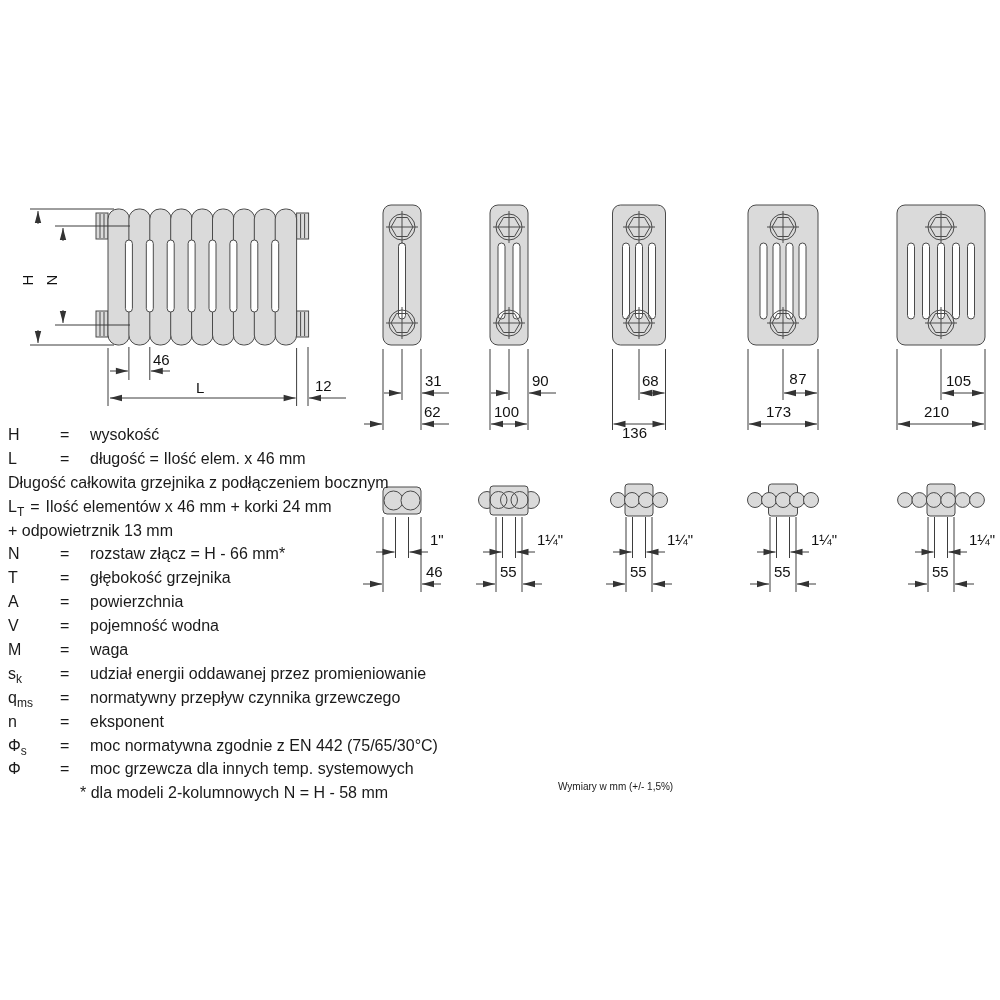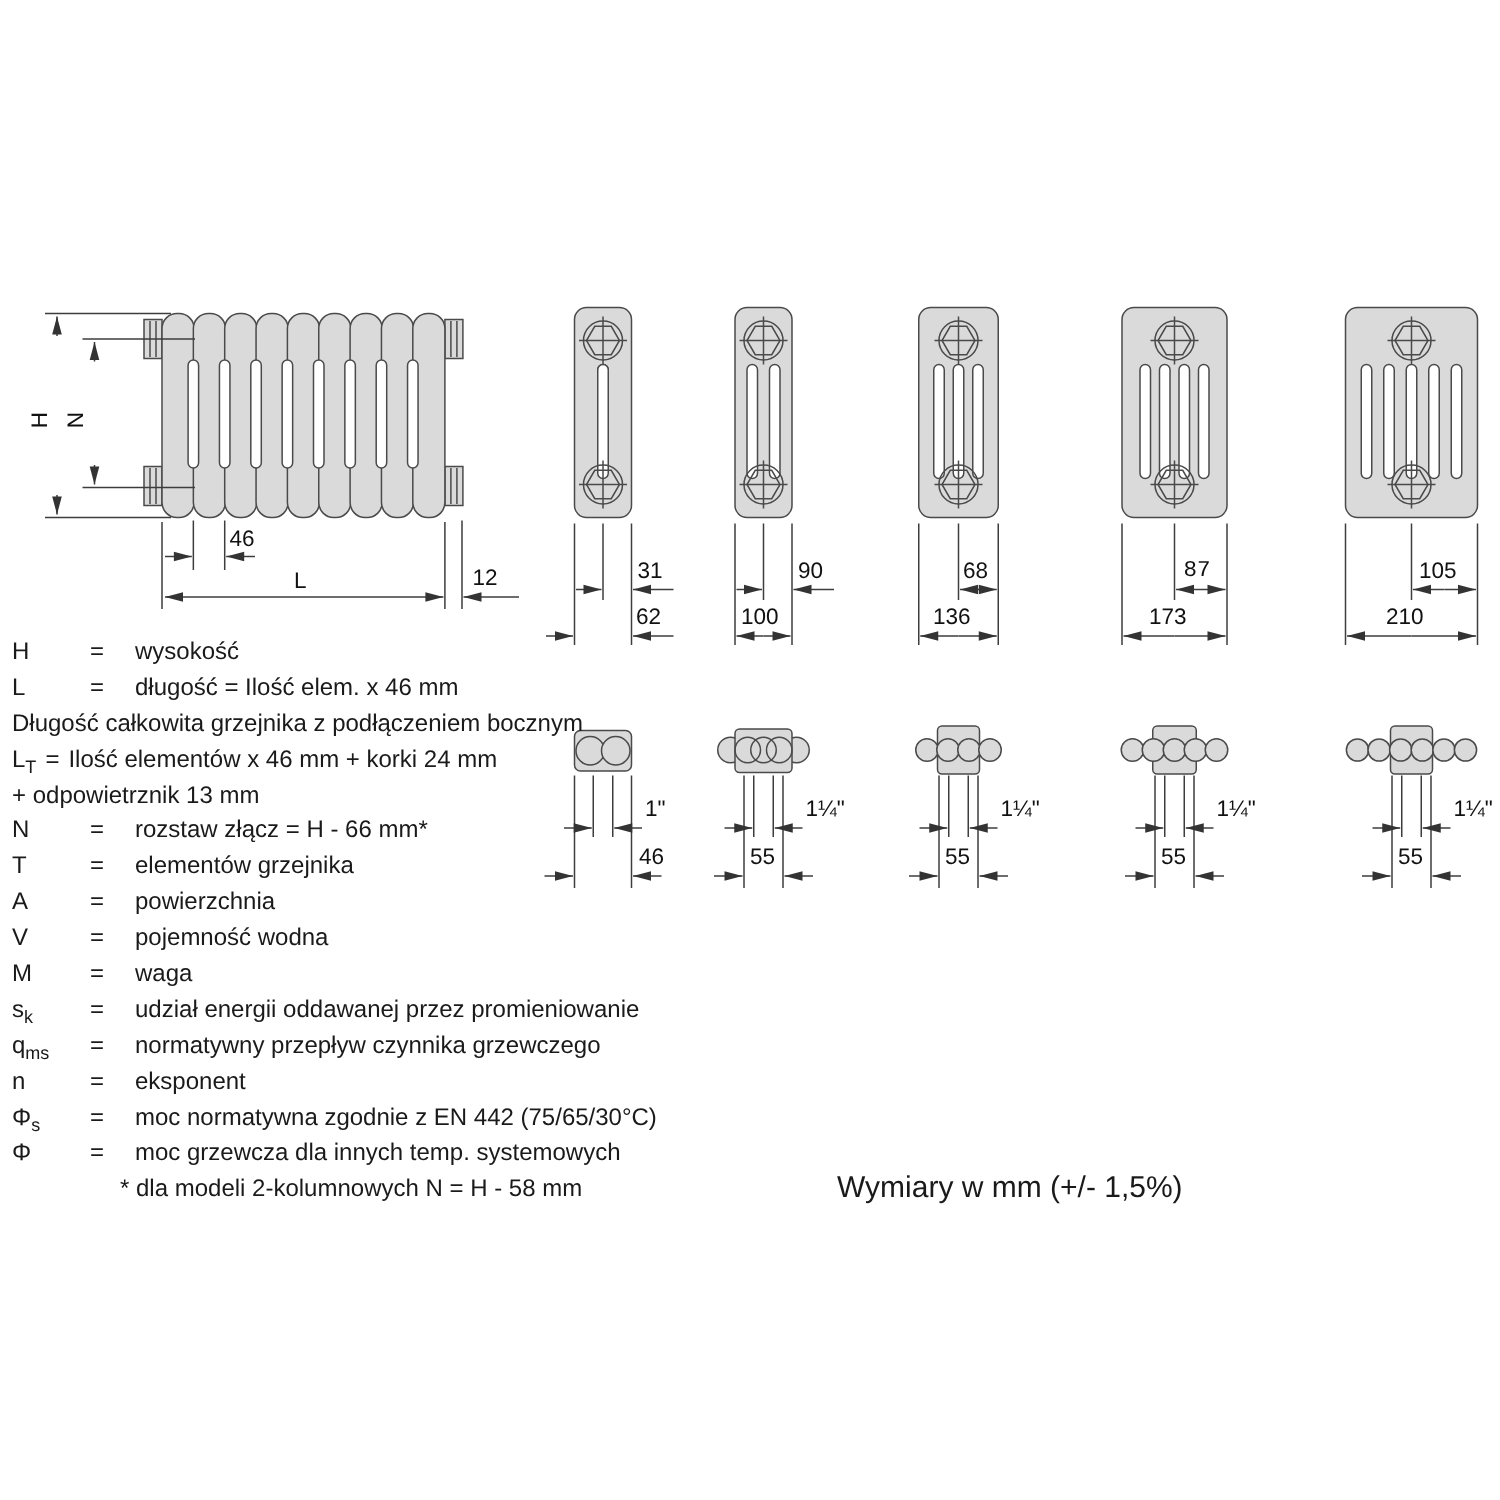--- a/index.html
+++ b/index.html
@@ -11,21 +11,21 @@
   .legend{position:absolute;left:8px;top:426px;width:500px;font-size:16px;}
   .lg-row{display:flex;height:23.9px;align-items:baseline;}
   .lg-sym{flex:0 0 52px;}
   .lg-eq{flex:0 0 30px;}
   .lg-text{flex:1;}
   .lg-row sub{font-size:12px;}
   .lg-row.full .lg-sym{flex:0 0 auto;}
   .lg-row.full .lg-eq{flex:0 0 auto;margin:0 6px;}
   .lg-row.full span:empty{display:none;margin:0;}
   .lg-row.indent{padding-left:72px;}
-  .footnote{position:absolute;left:558px;top:781px;font-size:20px;}
+  .footnote{position:absolute;left:558px;top:781px;font-size:10px;}
 </style>
 </head>
 <body>
 
 <div id="canvas">
 
   <svg width="1000" height="1000" viewBox="0 0 1000 1000">
     <defs>
       <marker id="ah" markerUnits="userSpaceOnUse" markerWidth="14" markerHeight="8" refX="13" refY="4" orient="auto">
         <path d="M13,4 L1,0.8 L1,7.2 Z" fill="#333"></path>
@@ -281,21 +281,21 @@
   <div class="dim rot" style="left:41px;top:267px;width:20px;">N</div>
   <div class="dim" style="left:153px;top:351px;">46</div>
   <div class="dim" style="left:196px;top:379px;">L</div>
   <div class="dim" style="left:315px;top:377px;">12</div>
 
   <div class="dim" style="left:425px;top:372px;">31</div>
   <div class="dim" style="left:424px;top:403px;">62</div>
   <div class="dim" style="left:532px;top:372px;">90</div>
   <div class="dim" style="left:494px;top:403px;">100</div>
   <div class="dim" style="left:642px;top:372px;">68</div>
-  <div class="dim" style="left:622px;top:403px;">136</div>
+  <div class="dim" style="left:622px;top:424px;">136</div>
   <div class="dim" style="left:789px;top:372px;font-family:Liberation Mono, monospace;">87</div>
   <div class="dim" style="left:766px;top:403px;">173</div>
   <div class="dim" style="left:946px;top:372px;">105</div>
   <div class="dim" style="left:924px;top:403px;text-align:right;">210</div>
 
   <div class="dim" style="left:430px;top:531px;">1"</div>
   <div class="dim" style="left:426px;top:563px;">46</div>
   <div class="dim" style="left:537px;top:531px;">1¼"</div>
   <div class="dim" style="left:500px;top:563px;">55</div>
   <div class="dim" style="left:667px;top:531px;">1¼"</div>
@@ -332,21 +332,21 @@
       <span class="lg-text">+ odpowietrznik 13 mm</span>
     </div>
       <div class="lg-row">
       <span class="lg-sym"><span>N</span><sub></sub></span>
       <span class="lg-eq">=</span>
       <span class="lg-text">rozstaw złącz = H - 66 mm*</span>
     </div>
       <div class="lg-row">
       <span class="lg-sym"><span>T</span><sub></sub></span>
       <span class="lg-eq">=</span>
-      <span class="lg-text">elementów grzejnika</span>
+      <span class="lg-text">głębokość grzejnika</span>
     </div>
       <div class="lg-row">
       <span class="lg-sym"><span>A</span><sub></sub></span>
       <span class="lg-eq">=</span>
       <span class="lg-text">powierzchnia</span>
     </div>
       <div class="lg-row">
       <span class="lg-sym"><span>V</span><sub></sub></span>
       <span class="lg-eq">=</span>
       <span class="lg-text">pojemność wodna</span>

